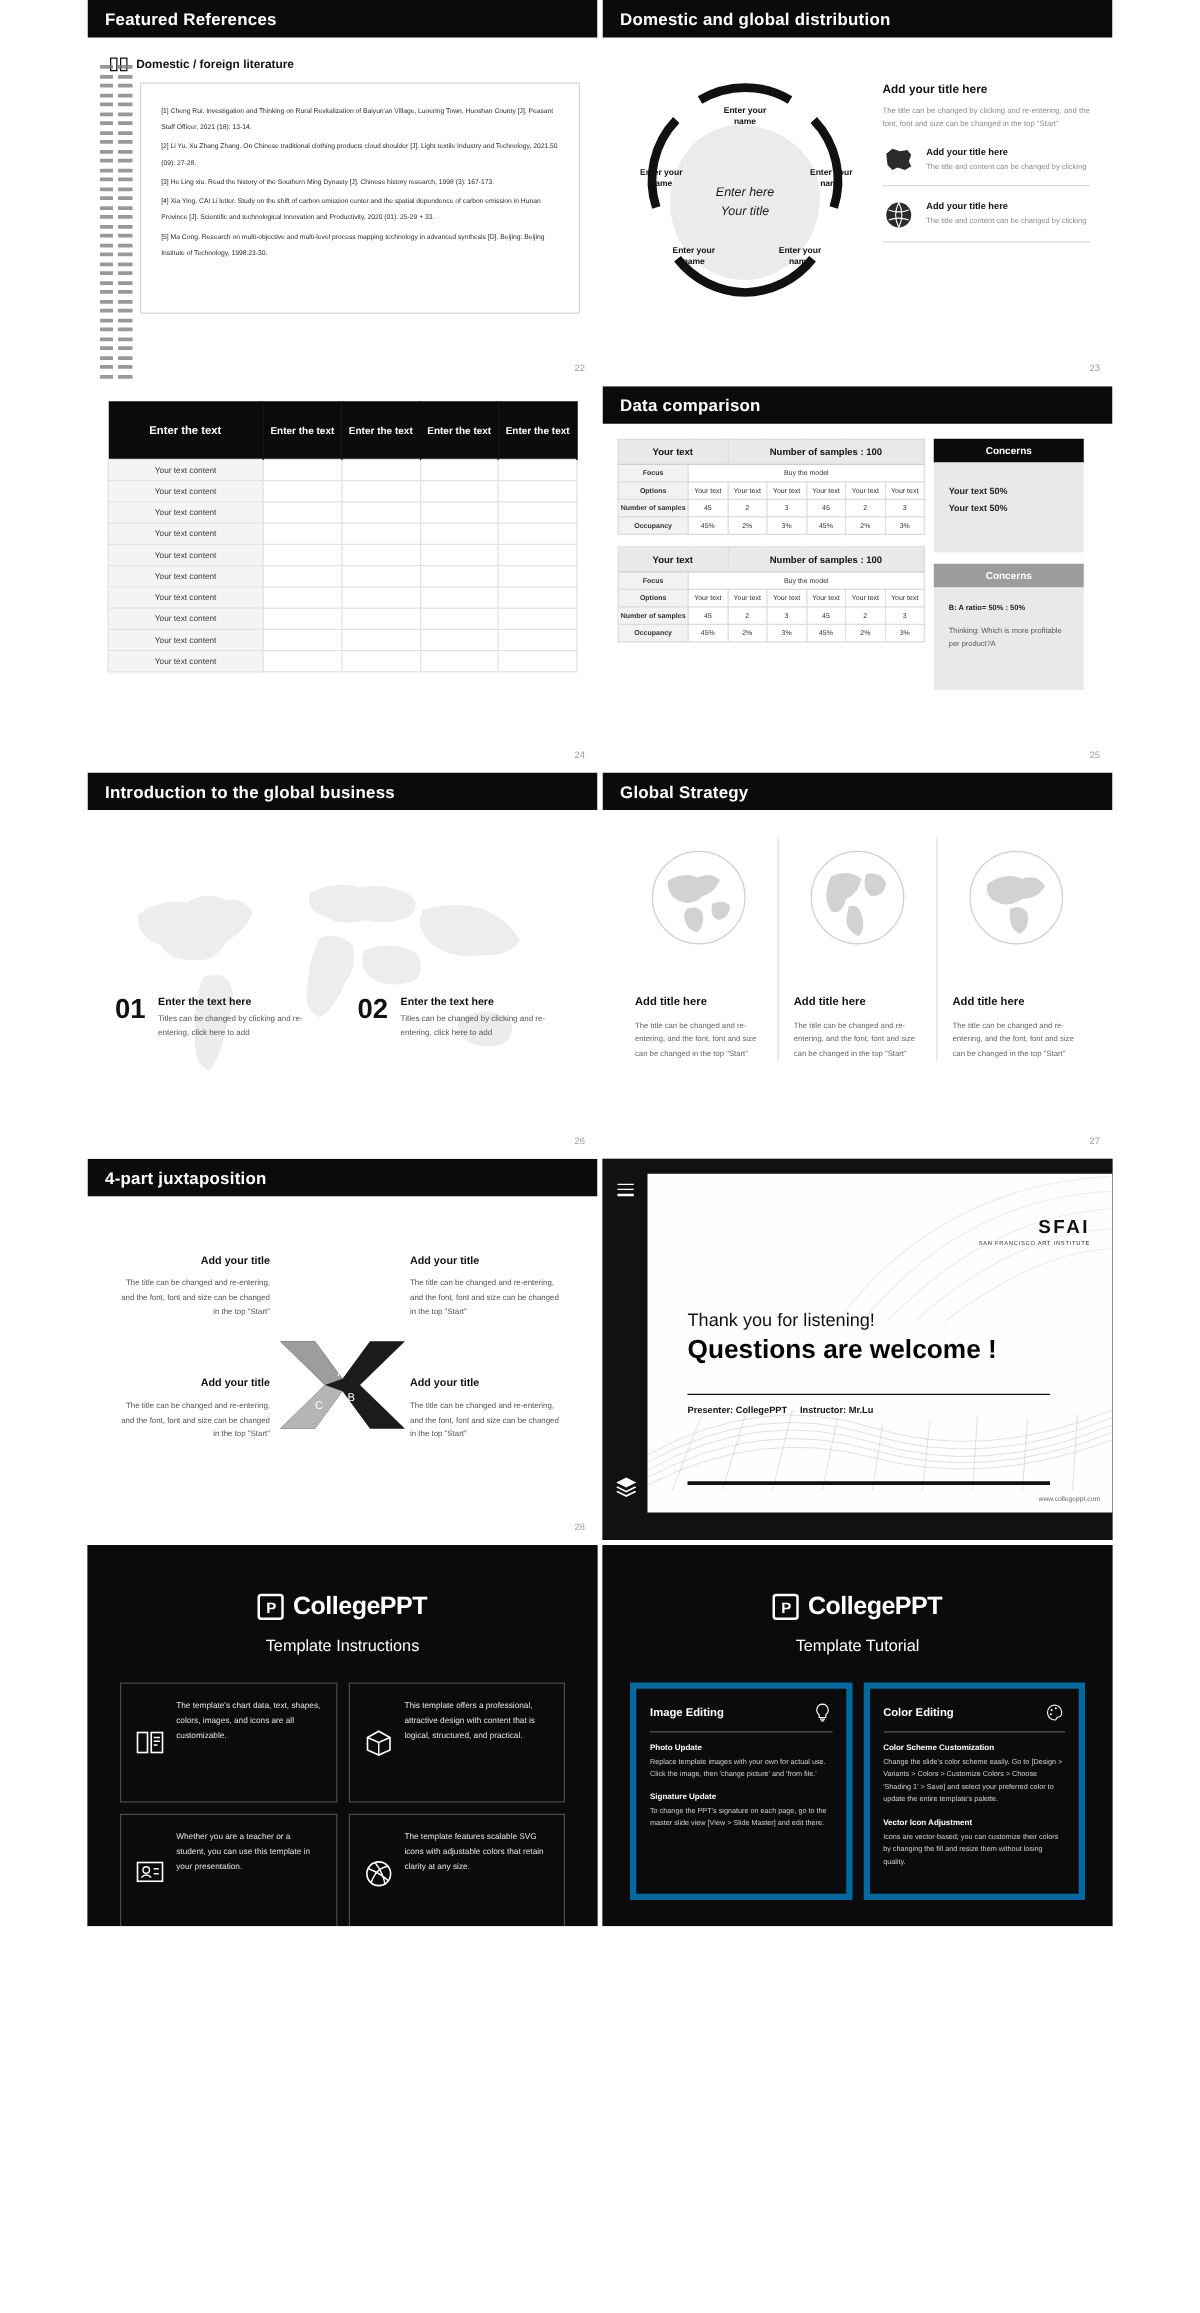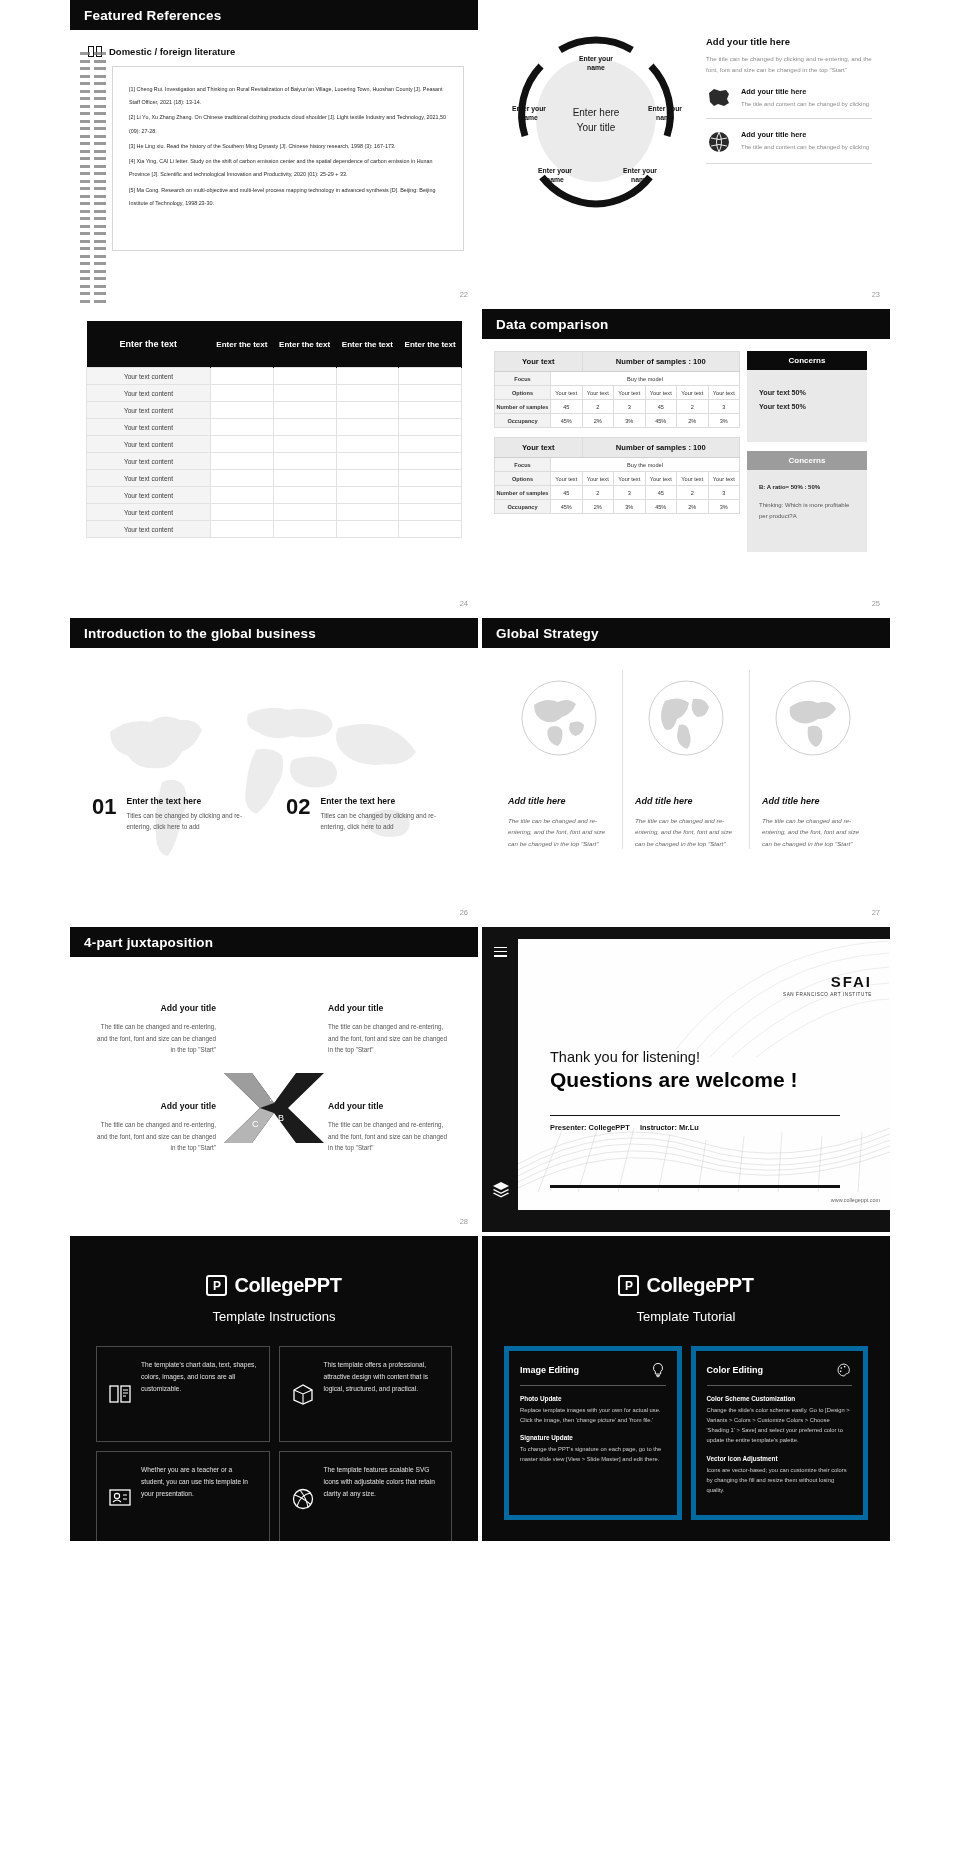--- a/index.html
+++ b/index.html
@@ -86,25 +86,25 @@
   .s23-title { font-size: 9.5px; font-weight: bold; color: #111; margin-bottom: 7px; }
   .s23-desc { font-size: 6.2px; line-height: 1.75; color: #8c8c8c; }
   .s23-row {
     display: flex; gap: 9px; align-items: flex-start;
     border-bottom: 1px solid #dadada; padding: 11px 0 9px 0;
   }
   .s23-row:first-of-type { border-top: 1px solid #dadada; margin-top: 13px; }
   .s23-row-t { font-size: 7.4px; font-weight: bold; color: #111; margin-bottom: 3px; }
   .s23-row-d { font-size: 6px; line-height: 1.7; color: #8c8c8c; }
   .blob {
-    position: absolute; left: 44px; top: 44px; width: 120px; height: 124px;
+    position: absolute; left: 44px; top: 56px; width: 120px; height: 124px;
     background: #ebebeb;
     border-radius: 46% 54% 50% 50% / 50% 46% 54% 50%;
     display: flex; flex-direction: column; align-items: center; justify-content: center;
-    font-size: 10px; color: #1a1a1a; line-height: 1.5;
+    font-size: 10px; color: #1a1a1a; line-height: 1.5; font-style: italic;
   }
   .arcs { position: absolute; inset: 0; }
   .lbl {
     position: absolute; font-size: 6.8px; font-weight: bold; color: #111;
     text-align: center; line-height: 1.35; width: 46px;
   }
 
   
   .tbl { width: 376px; margin: 12px auto 0; border-collapse: collapse; }
   .tbl th {
@@ -150,21 +150,21 @@
     position: absolute; left: 0; top: 26px; width: 408px; height: 224px;
     opacity: .16;
   }
   .s26-items { position: absolute; left: 22px; top: 148px; display: flex; gap: 24px; }
   .s26-item { display: flex; gap: 10px; width: 170px; }
   .s26-num { font-size: 22px; font-weight: bold; color: #111; line-height: 1; }
   .s26-t { font-size: 8.5px; font-weight: bold; color: #111; margin-bottom: 4px; }
   .s26-d { font-size: 6.4px; line-height: 1.75; color: #555; }
 
   
-  .s27 { display: flex; padding: 22px 14px 0 14px; gap: 0; font-style: italic; }
+  .s27 { display: flex; padding: 22px 14px 0 14px; gap: 0; }
   .s27-col { flex: 1; padding: 0 12px; }
   .s27-col + .s27-col { border-left: 1px solid #e0e0e0; }
   .globe-wrap { height: 96px; display: flex; align-items: center; justify-content: center; }
   .s27-t { font-size: 9px; font-weight: bold; color: #111; margin: 30px 0 9px 0; }
   .s27-d { font-size: 6.2px; line-height: 1.85; color: #666; }
 
   
   .s28 { position: relative; height: 275px; }
   .q {
     position: absolute; width: 124px; font-size: 6.3px; line-height: 1.8; color: #555;
@@ -280,20 +280,21 @@
       <p>[1] Cheng Rui. Investigation and Thinking on Rural Revitalization of Baiyun'an Village, Luoering Town, Huoshan County [J]. Peasant Staff Officer, 2021 (18): 13-14.</p>
       <p>[2] Li Yu, Xu Zhang Zhang. On Chinese traditional clothing products cloud shoulder [J]. Light textile Industry and Technology, 2021,50 (09): 27-28.</p>
       <p>[3] He Ling xiu. Read the history of the Southern Ming Dynasty [J]. Chinese history research, 1998 (3): 167-173.</p>
       <p>[4] Xia Ying, CAI Li letter. Study on the shift of carbon emission center and the spatial dependence of carbon emission in Hunan Province [J]. Scientific and technological Innovation and Productivity, 2020 (01): 25-29 + 33.</p>
       <p>[5] Ma Cong. Research on multi-objective and multi-level process mapping technology in advanced synthesis [D]. Beijing: Beijing Institute of Technology, 1998:23-30.</p>
     </div>
     <div class="pageno">22</div>
   </div>
 
   <div class="slide">
+    <div class="hdr hdr-wide">Domestic and global distribution</div>
     <div class="s23-wrap">
       <div class="s23-left">
         <svg class="arcs" viewBox="0 0 208 215">
           <g fill="none" stroke="#111" stroke-width="7" stroke-linecap="butt">
             <path d="M68,36 A70,70 0 0,1 140,36"></path>
             <path d="M159,52 A70,70 0 0,1 175,122"></path>
             <path d="M158,163 A70,70 0 0,1 104,190"></path>
             <path d="M104,190 A70,70 0 0,1 50,163"></path>
             <path d="M33,122 A70,70 0 0,1 49,52"></path>
           </g>

